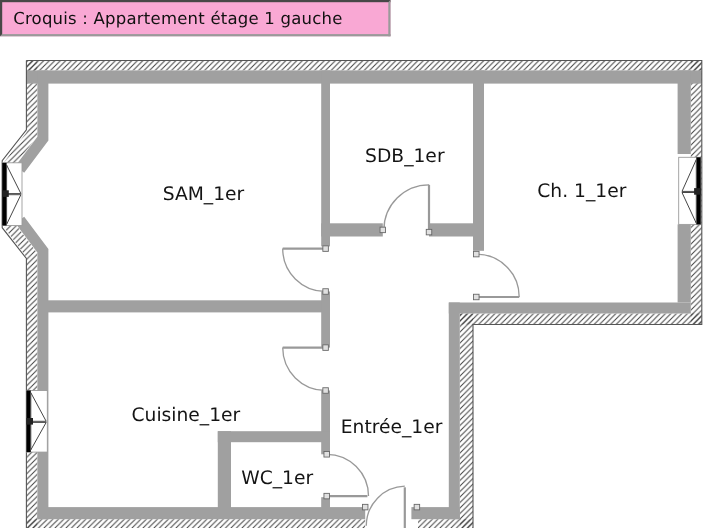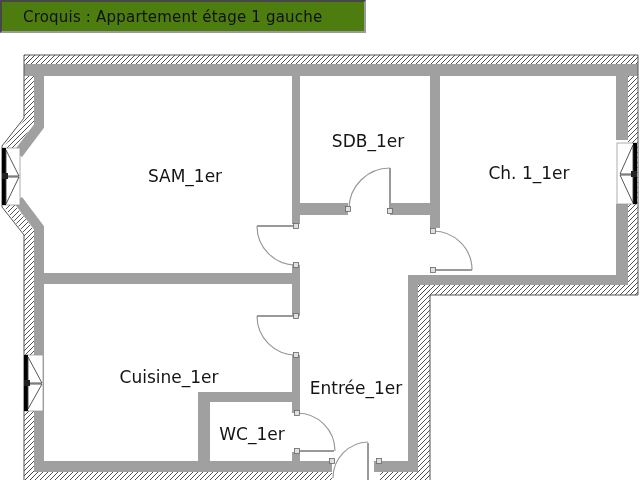--- a/index.html
+++ b/index.html
@@ -1,25 +1,25 @@
 <!DOCTYPE html>
 <html><head>
 <meta charset="utf-8">
 <style>
   html,body{margin:0;padding:0;background:#ffffff;}
   body{width:640px;height:480px;overflow:hidden;font-family:"DejaVu Sans",sans-serif;}
   #stage{position:relative;width:640px;height:480px;background:#ffffff;}
   #plan-svg{position:absolute;left:0;top:0;}
   .title-box{
     position:absolute;left:0;top:0;width:341px;height:29px;
-    background:#4d7c0f;
+    background:#f9a8d4;
     border:2px solid #474747;
     border-right-color:#9a9a9a;border-bottom-color:#9a9a9a;
     display:flex;align-items:center;
-    padding-left:21px;box-sizing:content-box;
+    padding-left:10px;box-sizing:content-box;
     z-index:5;
   }
   .title-box span{
     font-size:15px;letter-spacing:.2px;color:#111;white-space:nowrap;
   }
   .room-label{
     font-size:17px;fill:#141414;
     font-family:"DejaVu Sans",sans-serif;
   }
 </style>

